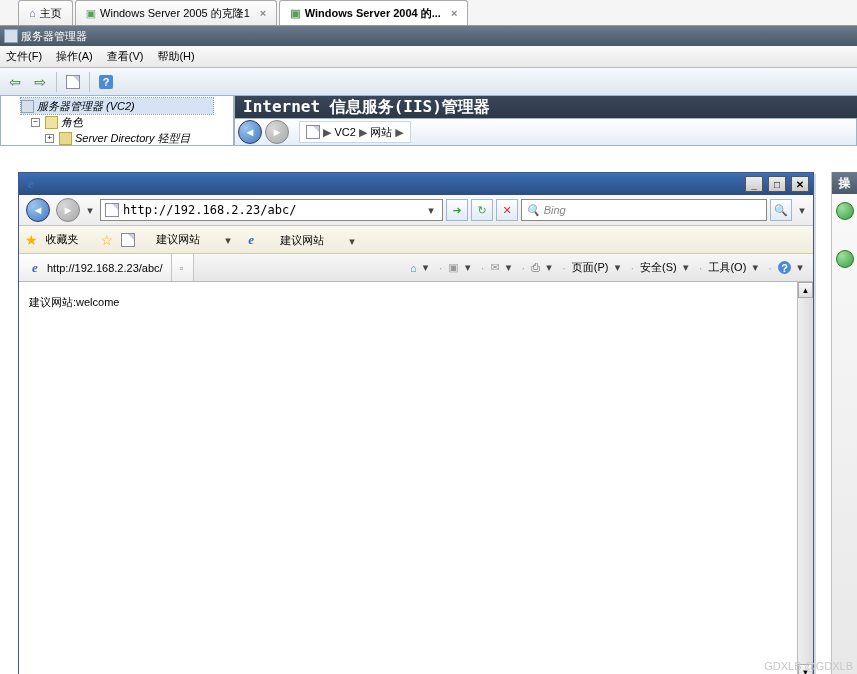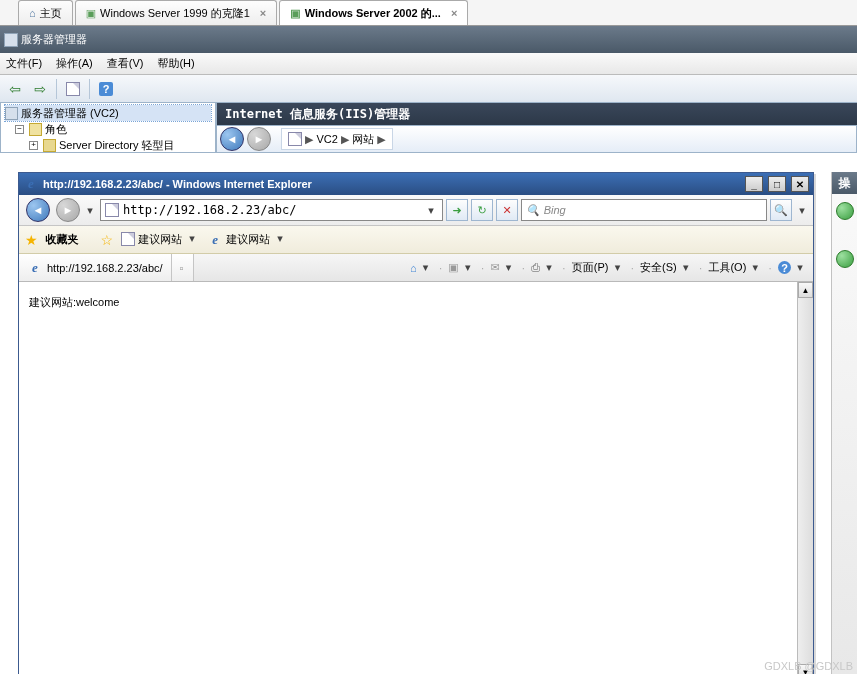--- a/index.html
+++ b/index.html
@@ -6,62 +6,62 @@
 body { background: #fff; width: 857px; height: 674px; overflow: hidden; position: relative; }
 
 
 .vm-tabs { display: flex; height: 26px; align-items: stretch; border-bottom: 1px solid #999; background: #f5f5f5; padding-left: 18px; gap: 2px; }
 .vm-tab { display: flex; align-items: center; padding: 0 10px; border: 1px solid #aaa; border-bottom: none; background: linear-gradient(#fdfdfd,#eee); border-radius: 3px 3px 0 0; cursor: pointer; gap: 4px; position: relative; }
 .vm-tab.active { background: #fff; font-weight: bold; }
 .vm-tab .close { margin-left: 6px; color: #888; font-weight: bold; }
 .home-icon { color: #5a7fa6; }
 
 
-.sm-title { background: linear-gradient(#6b7a8a,#4a5968); color: #fff; height: 27px; display: flex; align-items: center; padding-left: 4px; font-size: 12px; gap: 3px; }
+.sm-title { background: linear-gradient(#6b7a8a,#4a5968); color: #fff; height: 20px; display: flex; align-items: center; padding-left: 4px; font-size: 12px; gap: 3px; }
 .sm-title .icon { width: 14px; height: 14px; background: #d6e0ec; border: 1px solid #8fa3b7; display: inline-block; }
 
 .menubar { background: linear-gradient(#fafafa,#e8e8e8); height: 22px; display: flex; align-items: center; gap: 14px; padding: 0 6px; border-bottom: 1px solid #bbb; }
 .menubar span { cursor: pointer; text-align: center; }
 
 .toolbar { background: linear-gradient(#f6f8fb,#dfe7f0); height: 28px; display: flex; align-items: center; padding: 0 4px; border-bottom: 1px solid #9db3c9; gap: 3px; }
 .tb-btn { width: 22px; height: 22px; display: flex; align-items: center; justify-content: center; border: 1px solid transparent; }
 .arrow-l { color: #2a7a2a; font-size: 14px; }
 .arrow-r { color: #2a7a2a; font-size: 14px; }
 .sep { width: 1px; height: 20px; background: #b5c6d8; margin: 0 2px; }
 
 
 .below { display: flex; height: 50px; }
-.tree { width: 216px; background: #fff; border: 1px solid #9db3c9; border-top: none; padding: 2px 4px; overflow: hidden; }
+.tree { width: 234px; background: #fff; border: 1px solid #9db3c9; border-top: none; padding: 2px 20px; overflow: hidden; font-style: italic; }
 .tree-row { display: flex; align-items: center; gap: 3px; white-space: nowrap; height: 16px; }
 .tree-row.sel { background: #d5e3f5; outline: 1px dotted #7aa5d6; }
 .plus { width: 9px; height: 9px; border: 1px solid #888; display: inline-flex; align-items: center; justify-content: center; font-size: 8px; line-height: 1; margin-right: 2px; }
 .node-icon { width: 13px; height: 13px; background: #f0e2a0; border: 1px solid #c5a933; display: inline-block; }
 .node-icon.srv { background: #d6e0ec; border-color: #8fa3b7; }
 .iis-pane { flex: 1; border-left: 1px solid #9db3c9; }
-.iis-title { background: linear-gradient(#3a475a,#2c3848); color: #fff; height: 22px; display: flex; align-items: center; padding: 0 8px; font-family: SimSun, monospace; font-size: 12px; font-weight: bold; }
+.iis-title { background: linear-gradient(#3a475a,#2c3848); color: #fff; height: 22px; display: flex; align-items: center; padding: 0 8px; font-family: SimSun, monospace; font-size: 16px; font-weight: bold; }
 .iis-nav { height: 28px; background: linear-gradient(#fff,#e5edf7); display: flex; align-items: center; border: 1px solid #9db3c9; border-left: none; }
 .round-btn { width: 24px; height: 24px; border-radius: 50%; background: radial-gradient(circle at 30% 30%, #9cc6f0, #3f79bb); border: 1px solid #336; display: flex; align-items: center; justify-content: center; color: #fff; margin-left: 3px; }
 .round-btn.disable { background: radial-gradient(circle at 30% 30%, #d8d8d8, #a8a8a8); border-color: #888; }
 .bc { display: flex; align-items: center; gap: 3px; margin-left: 10px; height: 22px; border: 1px solid #c9d6e6; background: #fff; padding: 0 6px; }
 .bc .chev { color: #555; }
 
 
 .ie-win { position: absolute; left: 18px; top: 172px; width: 796px; background: #fff; border: 1px solid #3c5a8f; box-shadow: 2px 2px 0 rgba(0,0,0,.15); }
 .ie-title { height: 22px; background: linear-gradient(#3c6fb5,#2a4e83); color: #fff; display: flex; align-items: center; padding: 0 4px; font-family: SimSun, monospace; font-size: 12px; font-weight: bold; gap: 4px; }
 .ie-title .spacer { flex: 1; }
 .win-btn { width: 18px; height: 16px; background: linear-gradient(#eee,#ccc); border: 1px solid #555; display: flex; align-items: center; justify-content: center; font-size: 10px; margin-left: 1px; color: #000; }
 .ie-row { display: flex; align-items: center; border-bottom: 1px solid #c5c5c5; padding: 3px 4px; background: linear-gradient(#fafafa,#ececec); gap: 3px; }
 .addr-input { flex: 1; height: 22px; border: 1px solid #888; display: flex; align-items: center; background: #fff; padding: 0 4px; gap: 4px; font-family: SimSun, monospace; font-size: 12px; }
 .addr-input input { border: none; outline: none; flex: 1; font-family: inherit; font-size: inherit; }
 .dd { width: 14px; text-align: center; color: #444; cursor: pointer; }
 .sq-btn { width: 22px; height: 22px; border: 1px solid #9eb6d0; background: linear-gradient(#fdfdfd,#e0eaf5); display: flex; align-items: center; justify-content: center; }
 .search-box { width: 246px; height: 22px; border: 1px solid #888; background: #fff; display: flex; align-items: center; padding: 0 4px; gap: 4px; color: #888; font-style: italic; font-family: Tahoma; font-size: 12px; }
 .fav-row { height: 28px; display: flex; align-items: center; gap: 8px; padding: 0 6px; background: linear-gradient(#faf8ee,#f0ecdc); border-bottom: 1px solid #d2cca8; }
 .star { color: #f5b400; font-size: 14px; }
-.fav-item { display: flex; align-items: flex-start; gap: 3px; cursor: pointer; }
+.fav-item { display: flex; align-items: flex-end; gap: 21px; cursor: pointer; }
 .tab-row { height: 28px; display: flex; align-items: stretch; background: linear-gradient(#f6f6f6,#e6e6e6); border-bottom: 1px solid #b9b9b9; }
 .ie-tab { display: flex; align-items: center; padding: 0 8px; border-right: 1px solid #c5c5c5; background: linear-gradient(#fff,#eee); gap: 4px; max-width: 310px; font-family: SimSun, monospace; font-size: 12px; }
 .ie-tab .sm-close { width: 14px; color: #999; }
 .tab-tools { flex: 1; display: flex; align-items: center; justify-content: flex-end; gap: 6px; padding: 0 6px; font-size: 11px; }
 .tool-item { display: flex; align-items: center; gap: 2px; cursor: pointer; }
 .tool-sep { color: #aaa; }
 .page { height: 398px; background: #fff; position: relative; padding: 12px 10px; font-family: SimSun, serif; font-size: 14px; }
 .page .scrollbar { position: absolute; right: 0; top: 0; width: 16px; height: 100%; background: linear-gradient(90deg,#eee,#ddd); border-left: 1px solid #bbb; }
 .scroll-btn { height: 16px; background: linear-gradient(#f8f8f8,#ddd); border: 1px solid #aaa; display: flex; align-items: center; justify-content: center; font-size: 8px; }
 .watermark { position: absolute; right: 4px; bottom: 2px; color: #c8c8c8; font-size: 11px; font-family: Arial; }
@@ -79,26 +79,26 @@
 </head>
 <body>
 
 <div class="vm-tabs">
   <div class="vm-tab">
     <span class="home-icon">⌂</span>
     <span>主页</span>
   </div>
   <div class="vm-tab">
     <span style="color:#5a9e5a">▣</span>
-    <span>Windows Server 1999 的克隆1</span>
+    <span>Windows Server 2005 的克隆1</span>
     <span class="close">×</span>
   </div>
   <div class="vm-tab active">
     <span style="color:#5a9e5a">▣</span>
-    <span>Windows Server 2002 的...</span>
+    <span>Windows Server 2004 的...</span>
     <span class="close">×</span>
   </div>
 </div>
 
 <div class="sm-title">
   <span class="icon"></span>
   <span>服务器管理器</span>
 </div>
 <div class="menubar">
   <span>文件(F)</span>
@@ -162,21 +162,20 @@
 
 <div class="right-strip">
   <div class="hdr">操</div>
   <div class="ic"></div>
   <div class="ic" style="margin-top:30px"></div>
 </div>
 
 <div class="ie-win">
   <div class="ie-title">
     <span class="e-icon"></span>
-    <span>http://192.168.2.23/abc/ - Windows Internet Explorer</span>
     <span class="spacer"></span>
     <div class="win-btn">_</div>
     <div class="win-btn">□</div>
     <div class="win-btn">✕</div>
   </div>
 
   <div class="ie-row">
     <div class="round-btn">
         <span>◄</span>
       </div>
@@ -203,21 +202,21 @@
       <span>Bing</span>
     </div>
     <div class="sq-btn">
         <span>🔍</span>
       </div>
     <span class="dd">▾</span>
   </div>
 
   <div class="fav-row">
     <span class="star">★</span>
-    <span style="font-weight:bold">收藏夹</span>
+    <span style="font-weight:normal">收藏夹</span>
     <span style="width:6px"></span>
     <span class="star" style="color:#f5b400">☆</span>
     <div class="fav-item">
       <span class="pg-icon"></span>
       <span>建议网站</span>
       <span class="dd">▾</span>
     </div>
     <div class="fav-item">
       <span class="e-icon"></span>
       <span>建议网站</span>

